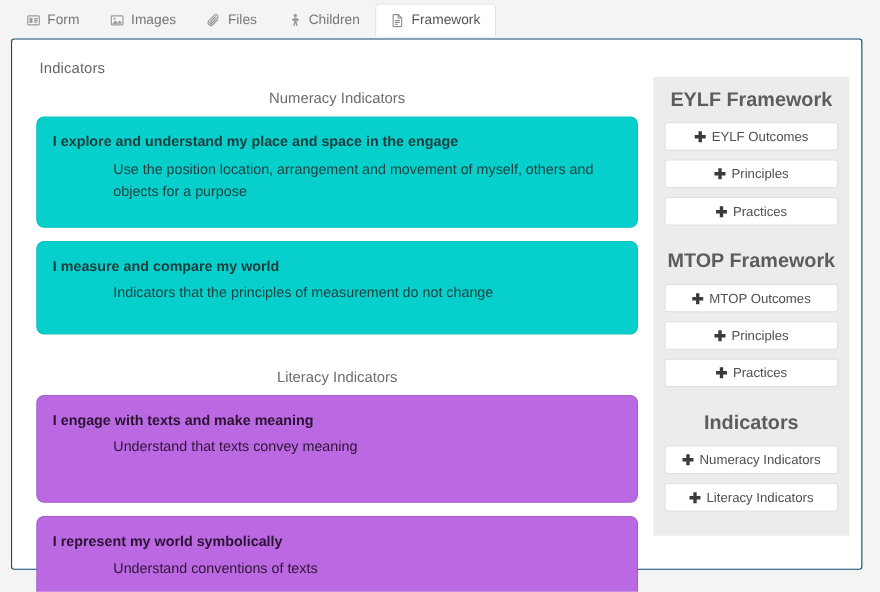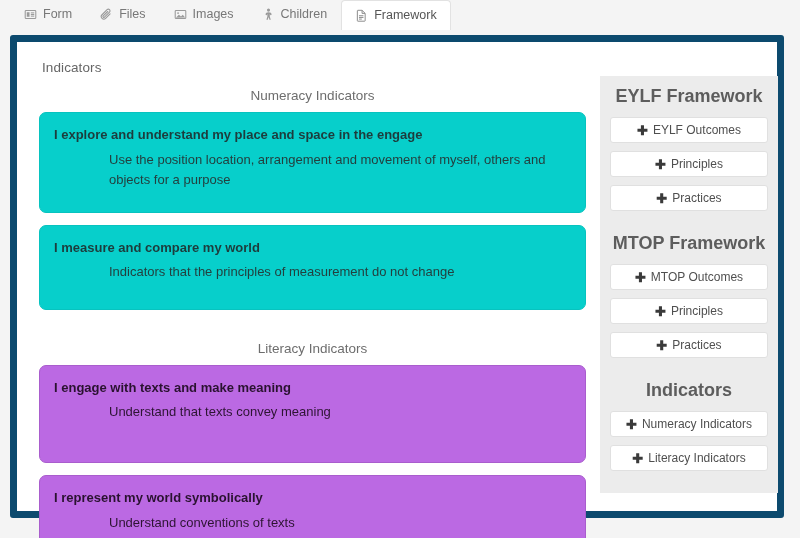--- a/index.html
+++ b/index.html
@@ -23,21 +23,21 @@
   }
 
   
   .tabbar {
     position: absolute;
     left: 0;
     top: 0;
     width: 800px;
     height: 36px;
     display: flex;
-    align-items: flex-start;
+    align-items: center;
     padding-left: 10px;
     background: #f4f4f4;
   }
   .tab {
     display: flex;
     align-items: center;
     gap: 6px;
     height: 28px;
     padding: 0 13px;
     font-size: 12.5px;
@@ -71,21 +71,21 @@
   .tab .ticon svg { display: block; }
 
   
   .panel {
     position: absolute;
     left: 10px;
     top: 35px;
     width: 774px;
     height: 483px;
     background: #ffffff;
-    border: 7px solid #0c4a6e;
+    border: 1px solid #0c4a6e;
     border-radius: 3px;
   }
 
   .panel-title {
     position: absolute;
     left: 25px;
     top: 18px;
     font-size: 13.5px;
     color: #666666;
     letter-spacing: 0.1px;
@@ -199,35 +199,35 @@
             <rect x="3.4" y="5.2" width="3.4" height="5.6" fill="currentColor" stroke="none"></rect>
             <line x1="8.4" y1="6" x2="12.6" y2="6"></line>
             <line x1="8.4" y1="8" x2="12.6" y2="8"></line>
             <line x1="8.4" y1="10" x2="12.6" y2="10"></line>
           </svg>
         </span>
         <span>Form</span>
       </div>
       <div class="tab">
         <span class="ticon">
-          <svg width="13" height="13" viewBox="0 0 16 16" fill="none" stroke="currentColor" stroke-width="1.35" stroke-linecap="round">
-            <path d="M12.4 7.2 L6.9 12.7a3.1 3.1 0 0 1-4.4-4.4l6.2-6.2a2.1 2.1 0 0 1 3 3l-6.2 6.2a1.05 1.05 0 0 1-1.5-1.5l5.5-5.5"></path>
-          </svg>
-        </span>
-        <span>Files</span>
-      </div>
-      <div class="tab">
-        <span class="ticon">
           <svg width="13" height="13" viewBox="0 0 16 16" fill="none" stroke="currentColor" stroke-width="1.3">
             <rect x="1.5" y="3" width="13" height="10" rx="1"></rect>
             <circle cx="5" cy="6.3" r="1.1" fill="currentColor" stroke="none"></circle>
             <path d="M2.3 12 L6 8.3 L8.6 10.6 L10.8 8.2 L13.7 11.6 Z" fill="currentColor" stroke="none"></path>
           </svg>
         </span>
         <span>Images</span>
+      </div>
+      <div class="tab">
+        <span class="ticon">
+          <svg width="13" height="13" viewBox="0 0 16 16" fill="none" stroke="currentColor" stroke-width="1.35" stroke-linecap="round">
+            <path d="M12.4 7.2 L6.9 12.7a3.1 3.1 0 0 1-4.4-4.4l6.2-6.2a2.1 2.1 0 0 1 3 3l-6.2 6.2a1.05 1.05 0 0 1-1.5-1.5l5.5-5.5"></path>
+          </svg>
+        </span>
+        <span>Files</span>
       </div>
       <div class="tab">
         <span class="ticon">
           <svg width="13" height="13" viewBox="0 0 16 16" fill="currentColor">
             <circle cx="8" cy="2.6" r="1.9"></circle>
             <path d="M8 5.1c-2.1 0-3.6 1.1-3.6 2.6 0 .7.5 1.1 1 1.1.4 0 .8-.2.9-.7l.3-1v3.1c0 .2 0 .4-.1.6l-.9 3c-.1.5.2.9.7.9.4 0 .7-.2.8-.6l1-3.1 1 3.1c.1.4.4.6.8.6.5 0 .8-.4.7-.9l-.9-3a2 2 0 0 1-.1-.6V7.1l.3 1c.1.5.5.7.9.7.5 0 1-.4 1-1.1 0-1.5-1.5-2.6-3.6-2.6z"></path>
           </svg>
         </span>
         <span>Children</span>
       </div>

